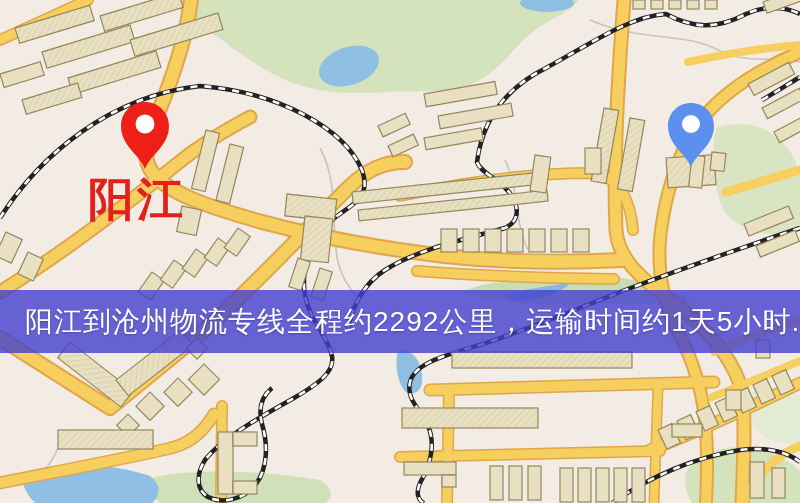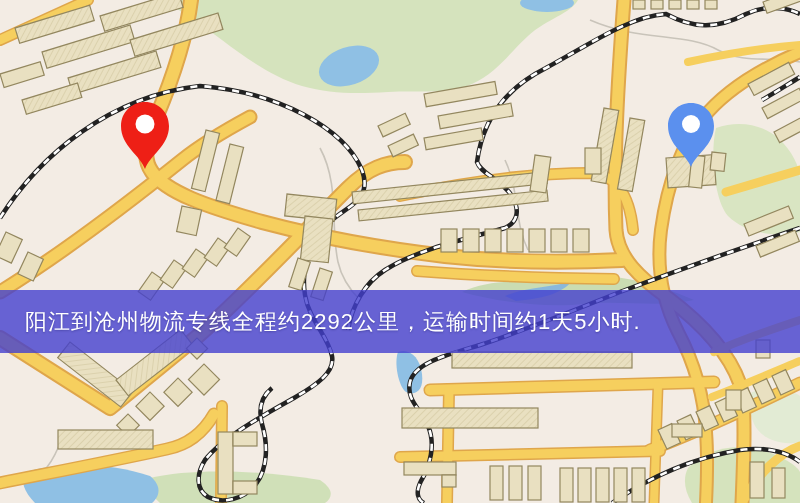--- a/index.html
+++ b/index.html
@@ -2,21 +2,21 @@
 <html><head>
 <meta charset="utf-8">
 <style>
   html,body{margin:0;padding:0;background:#888;}
   .stage{position:relative;width:800px;height:503px;overflow:hidden;
          font-family:"Liberation Sans","DejaVu Sans",sans-serif;background:#f3ece4;}
   .stage svg{position:absolute;left:0;top:0;display:block;}
   .banner{position:absolute;left:0;top:290px;width:800px;height:63px;
           background:rgba(67,64,206,0.80);display:flex;align-items:center;
           box-sizing:border-box;padding-left:25px;z-index:5;}
-  .banner span{color:#fff;font-size:22px;letter-spacing:1px;white-space:nowrap;
+  .banner span{color:#fff;font-size:28px;letter-spacing:1px;white-space:nowrap;
                text-shadow:0 1px 2px rgba(20,20,90,.35);text-align:right;}
   .city-label{position:absolute;z-index:4;font-weight:bold;line-height:1;letter-spacing:3px;}
   .city-label.origin{left:88px;top:176px;font-size:46px;color:#e3201b;}
   .city-label.dest{left:638px;top:179px;font-size:45px;color:#2531d8;}
 </style>
 </head>
 <body>
 
 <div class="stage">
 
@@ -211,14 +211,15 @@
   <g transform="translate(691,167)">
     <path fill="#5b90ee" d="M0,0 C-5,-13 -23,-22 -23,-41 C-23,-54 -13,-64 0,-64 C13,-64 23,-54 23,-41 C23,-22 5,-13 0,0 Z"></path>
     <circle cx="0" cy="-43" r="9" fill="#ffffff"></circle>
   </g>
 </svg>
 
   <div class="banner">
     <span>阳江到沧州物流专线全程约2292公里，运输时间约1天5小时.</span>
   </div>
 
+  <div class="city-label origin">阳江</div>
 
 </div>
 
 </body></html>

